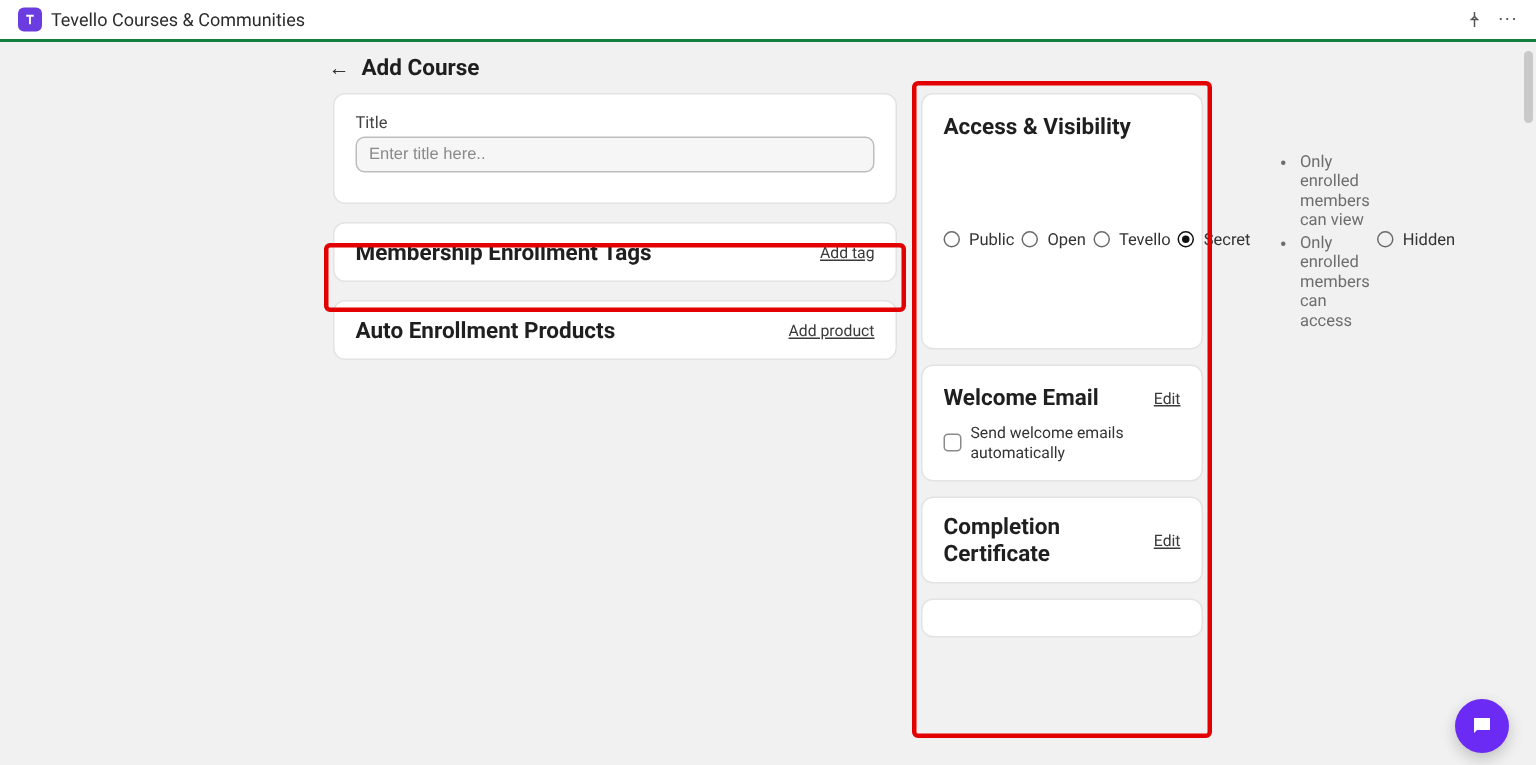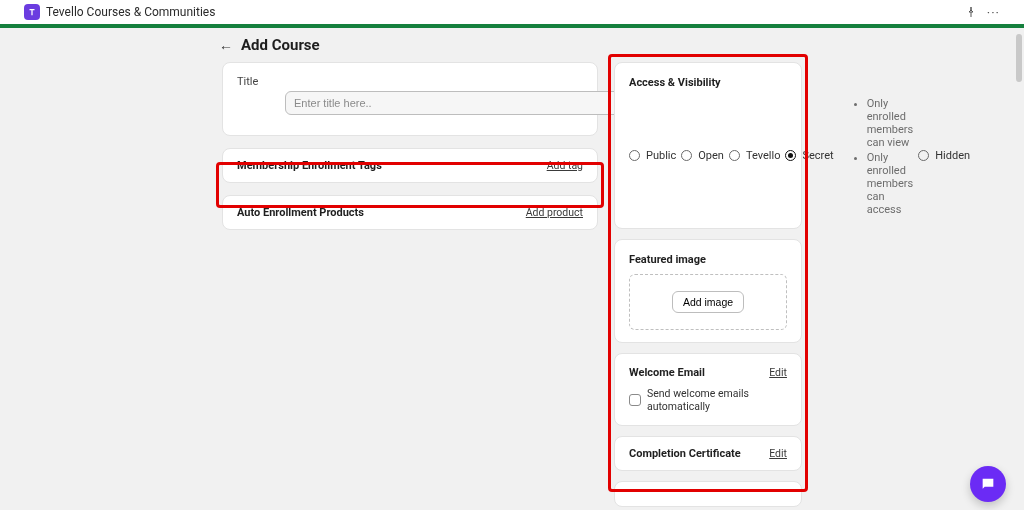--- a/index.html
+++ b/index.html
@@ -9,24 +9,24 @@
     width: 1024px;
     height: 510px;
     overflow: hidden;
     font-size: 12px;
     color: #1f1f1f;
     position: relative;
   }
   .topbar {
     height: 28px;
     background: #fff;
-    border-bottom: 4px solid #15803d;
-    display: flex;
-    align-items: center;
-    padding: 0 24px;
+    border-bottom: 2px solid #15803d;
+    display: flex;
+    align-items: center;
+    padding: 0 12px;
   }
   .topbar-left {
     display: flex;
     align-items: center;
     gap: 6px;
     flex: 1;
   }
   .app-icon {
     width: 16px; height: 16px;
     background: #6b3ce0;
@@ -85,33 +85,32 @@
     border: 1px solid #e3e3e3;
     border-radius: 8px;
     padding: 12px 14px;
   }
   .card.tight { padding: 10px 14px; }
   .card-header {
     display: flex;
     justify-content: space-between;
     align-items: center;
   }
-  .card-title { font-size: 11px; font-weight: 700; color: #1f1f1f; }
+  .card-title { font-size: 15px; font-weight: 700; color: #1f1f1f; }
   .link-action { font-size: 10.5px; color: #3a3a3a; text-decoration: underline; cursor: pointer; }
 
   .field-label { font-size: 11px; color: #444; margin-bottom: 3px; display: block; }
   .text-input {
     width: 100%;
     border: 1px solid #bdbdbd;
     background: #f6f6f6;
     border-radius: 6px;
     padding: 5px 8px;
     font-size: 11px;
     color: #333;
-    margin-left: 48px;
   }
   .text-input::placeholder { color: #8a8a8a; }
   .mb8 { margin-bottom: 8px; }
 
   .radio-group { display: flex; flex-direction: row; gap: 5px; margin-top: 6px; }
   .radio-item { display: flex; align-items: center; gap: 6px; font-size: 11px; color: #333; cursor: pointer; }
   .radio {
     width: 11px; height: 11px; border-radius: 50%;
     border: 1.5px solid #6a6a6a;
     display: inline-flex; align-items: center; justify-content: center;
@@ -259,26 +258,20 @@
               <li>Only enrolled members can view</li>
               <li>Only enrolled members can access</li>
             </ul>
             <div class="radio-item">
               <span class="radio"></span>
               <span>Hidden</span>
             </div>
           </div>
         </div>
 
-        <div class="card">
-          <span class="card-title">Featured image</span>
-          <div class="dropzone">
-            <button class="btn-outline">Add image</button>
-          </div>
-        </div>
 
         <div class="card">
           <div class="card-header">
             <span class="card-title">Welcome Email</span>
             <span class="link-action">Edit</span>
           </div>
           <div class="check-row">
             <span class="checkbox"></span>
             <span>Send welcome emails automatically</span>
           </div>

